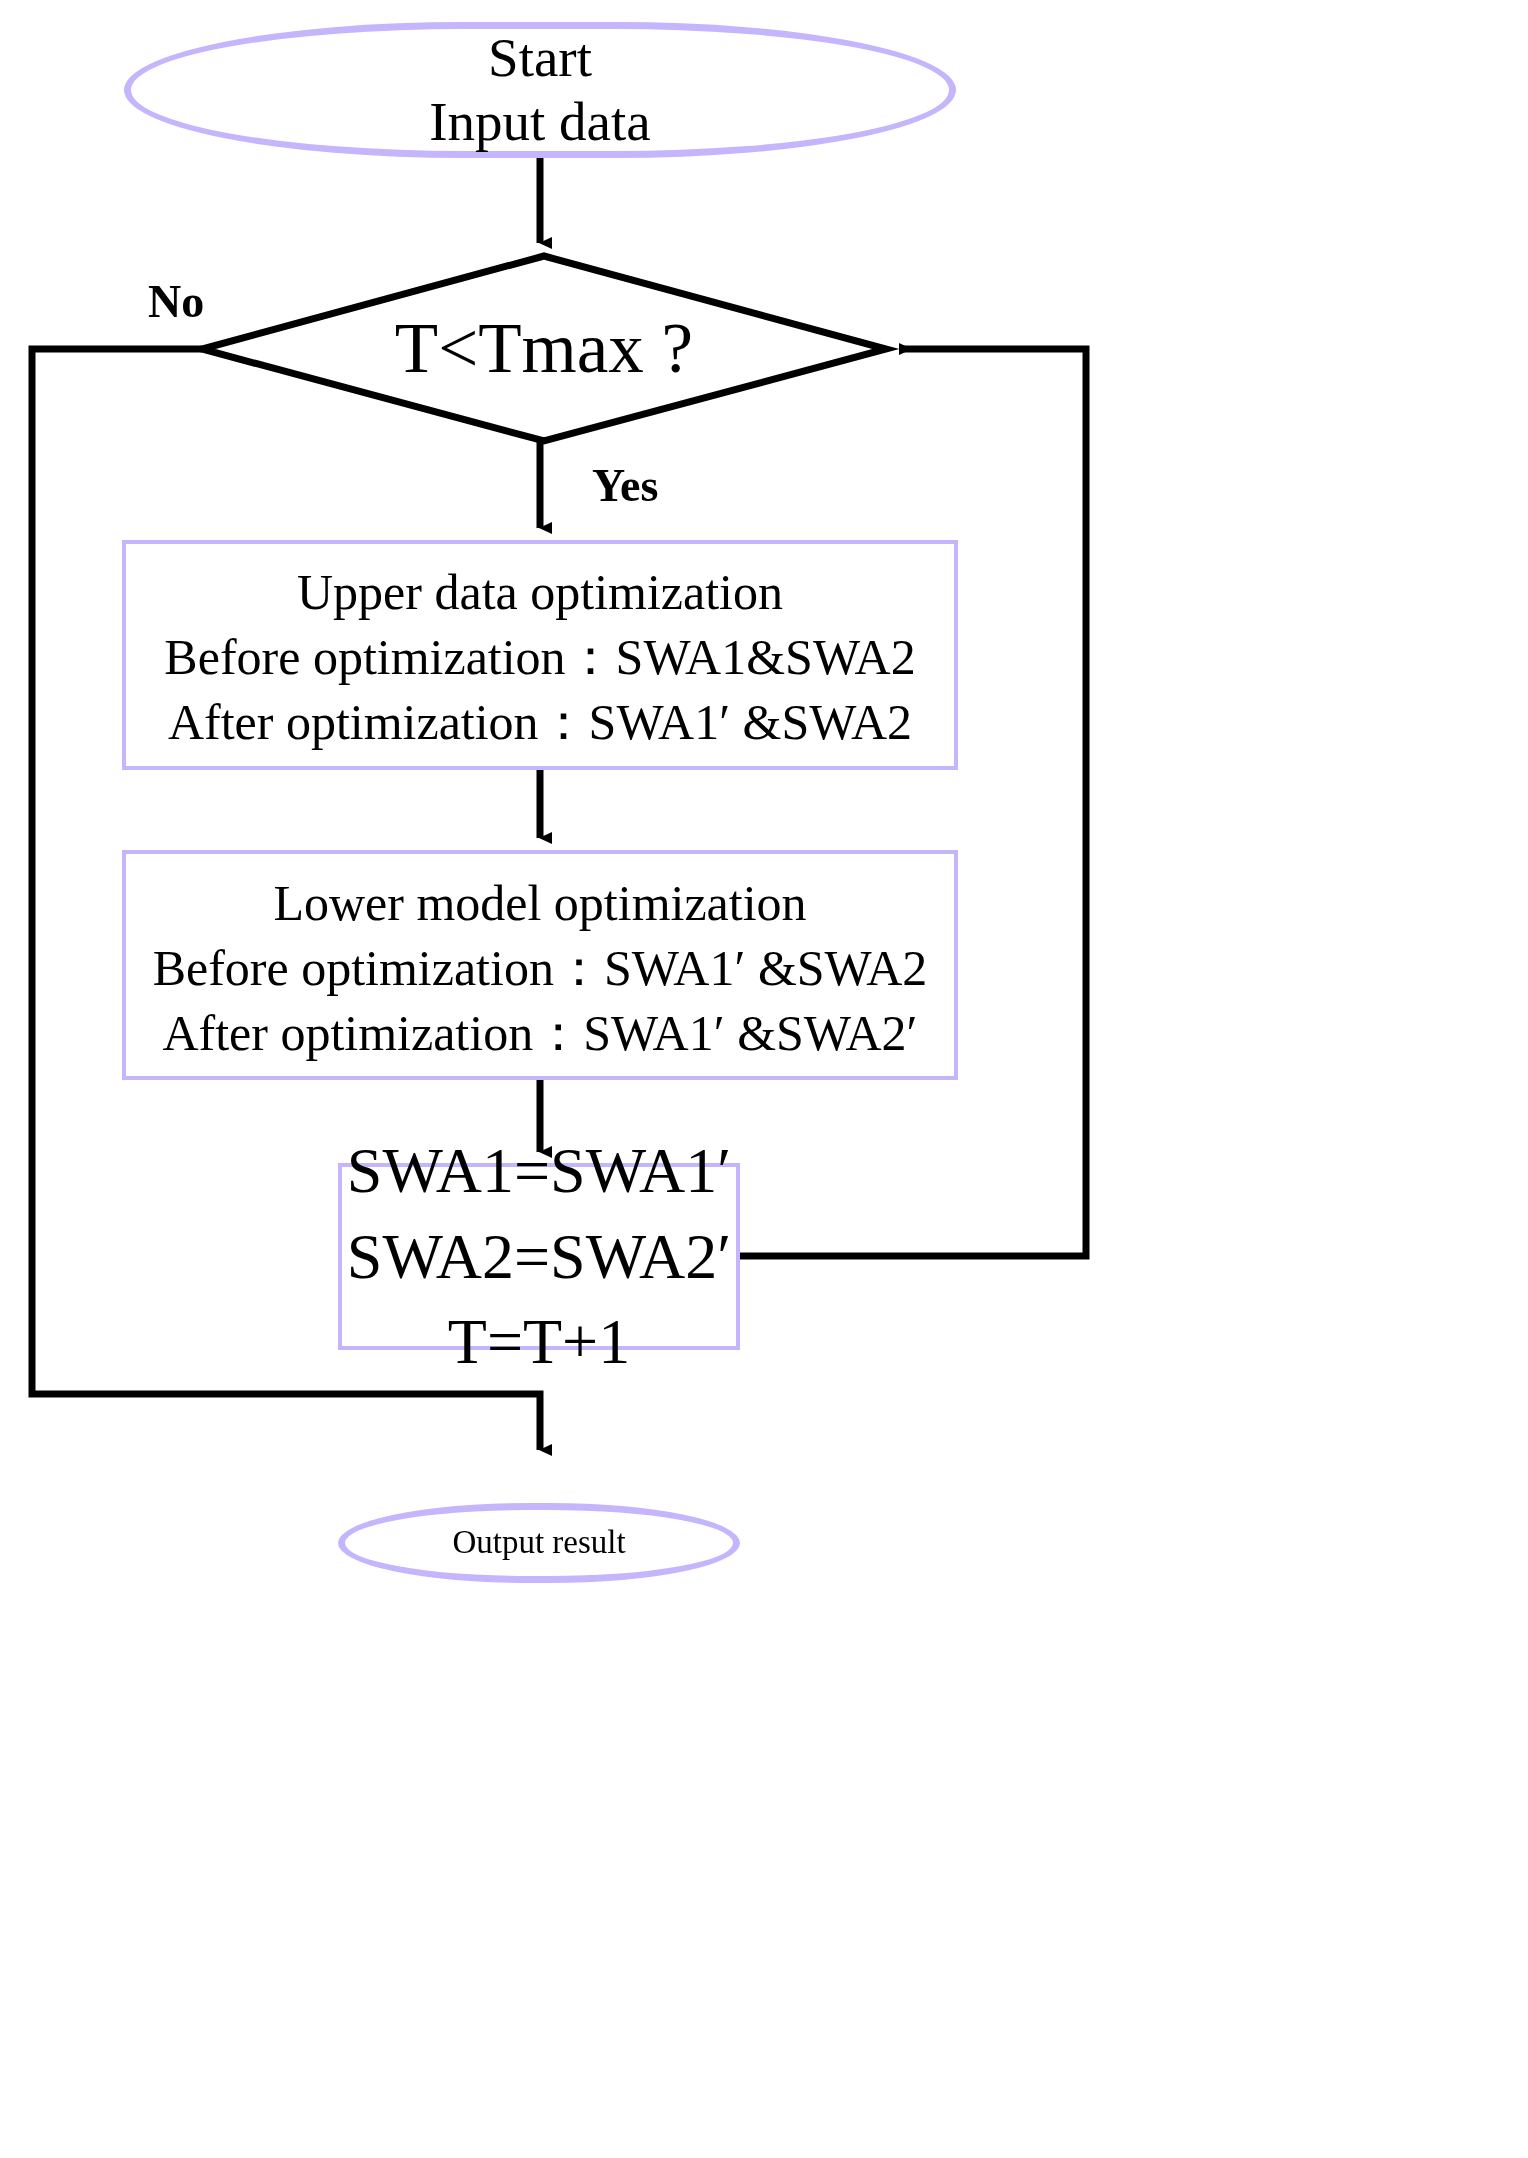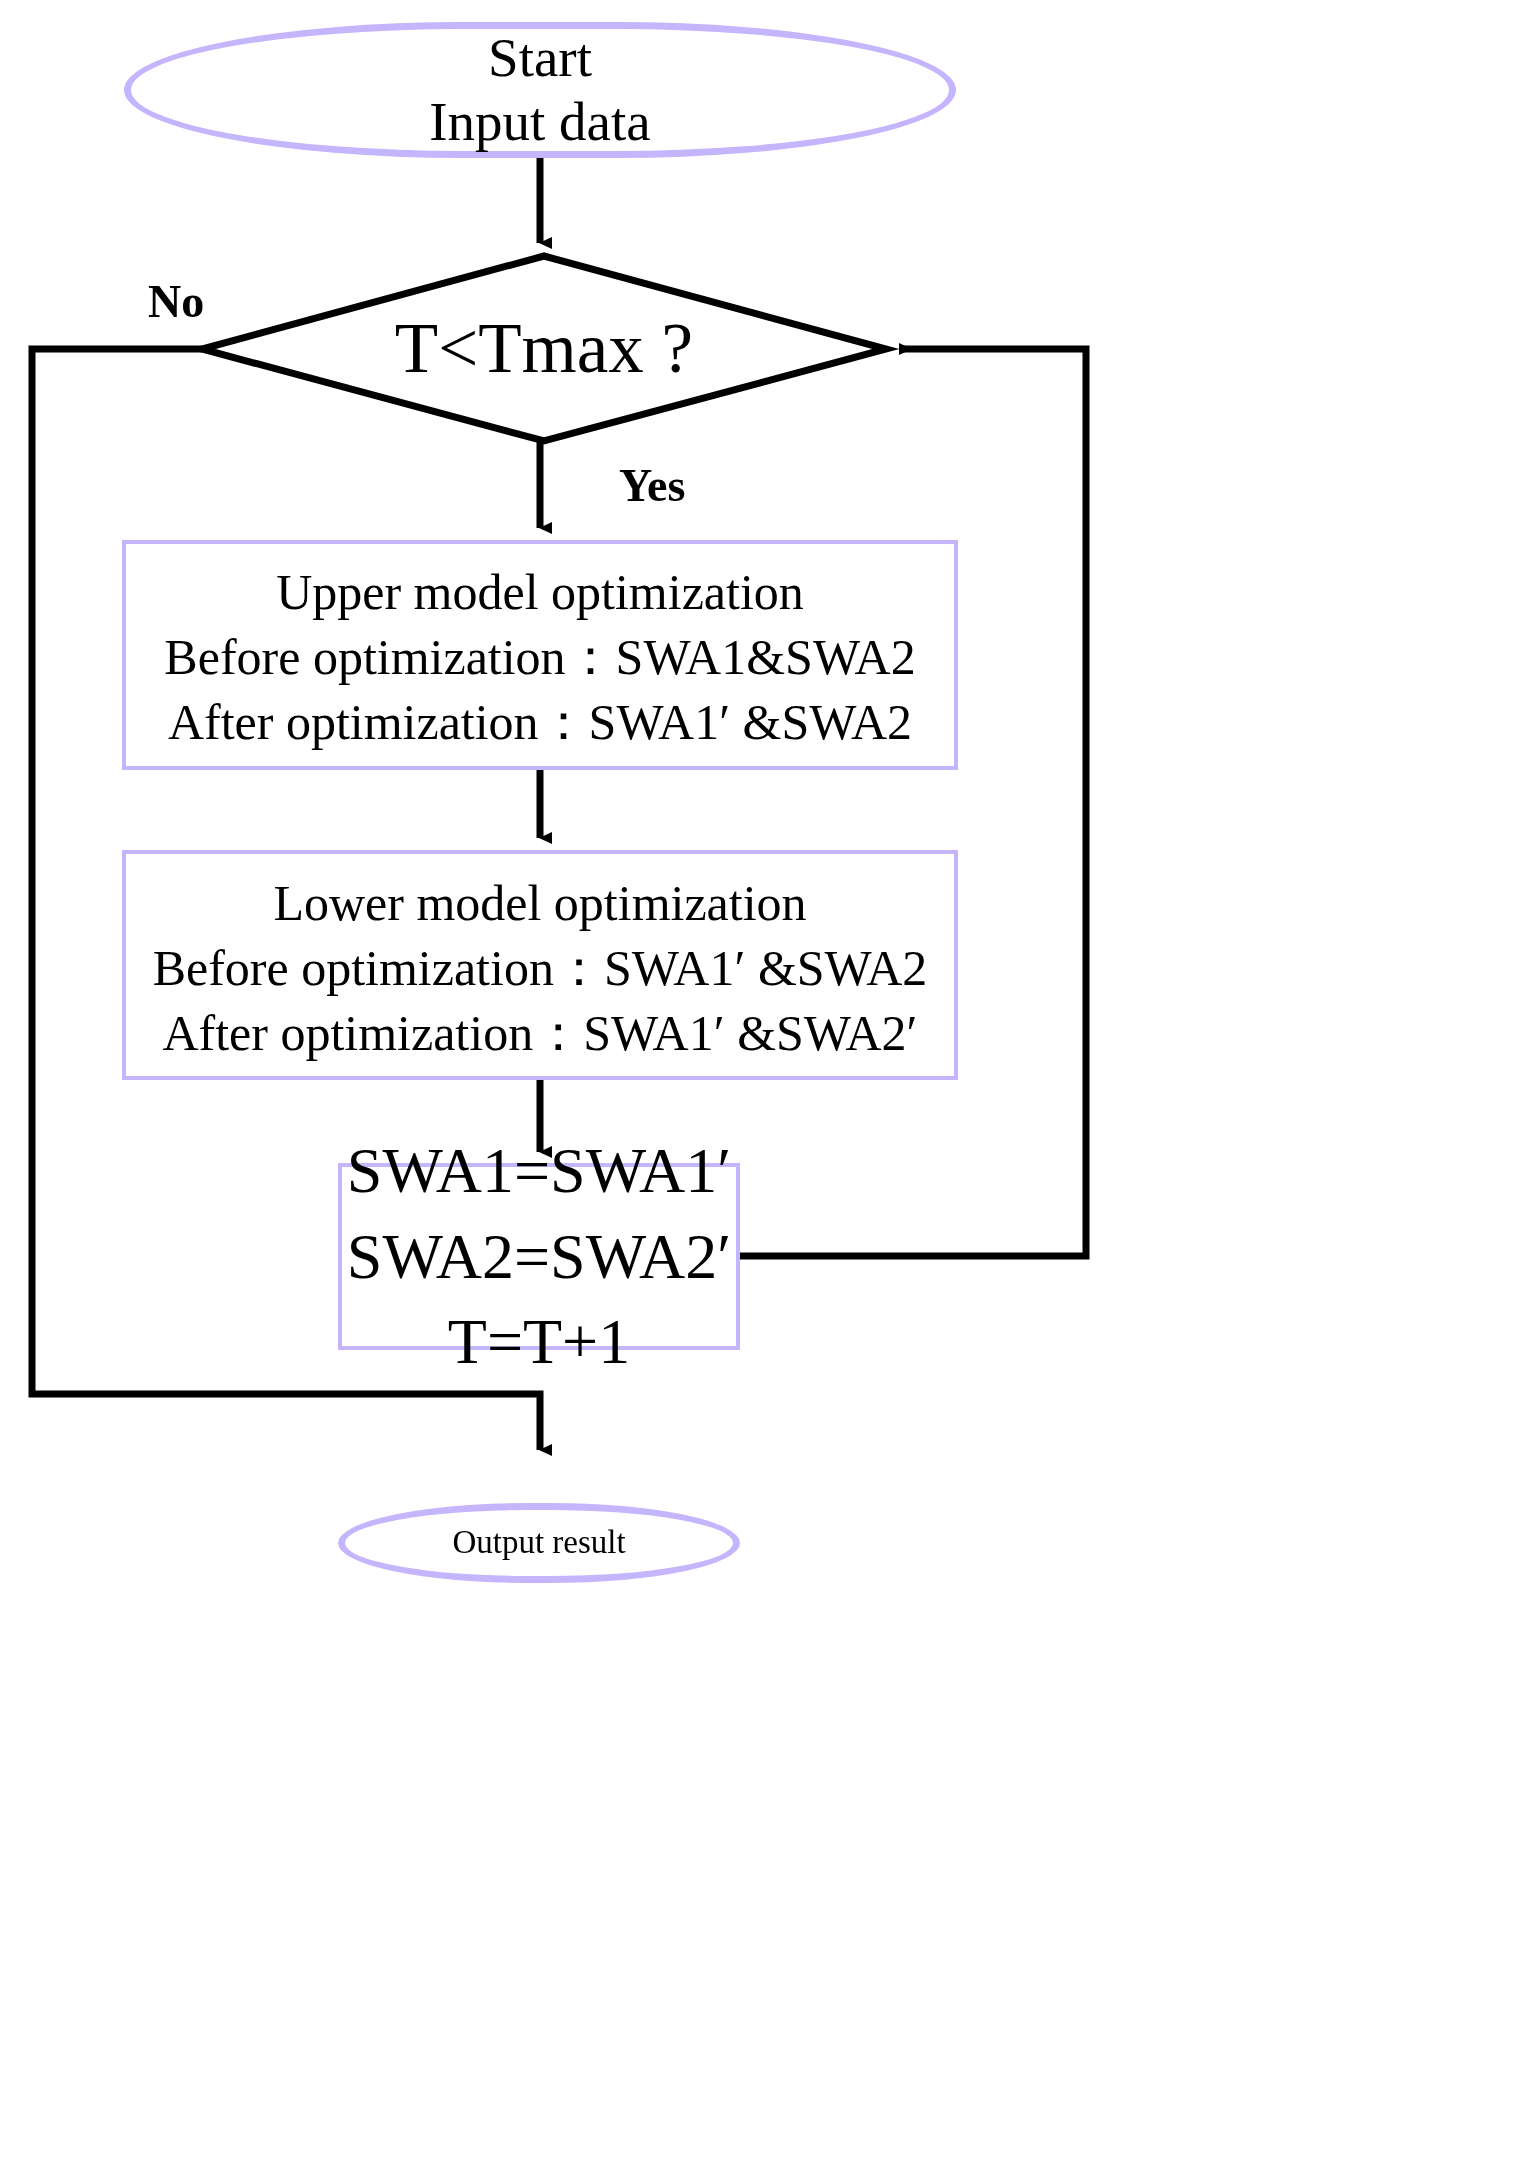--- a/index.html
+++ b/index.html
@@ -100,21 +100,21 @@
   }
 
   .edge-label {
     position: absolute;
     font-size: 46px;
     line-height: 1;
     white-space: nowrap;
     font-weight: bold;
   }
   #label-no  { left: 148px; top: 279px; }
-  #label-yes { left: 592px; top: 463px; margin-left: 27px; }
+  #label-yes { left: 592px; top: 463px; }
 </style>
 </head>
 <body>
 
 <div id="flowchart-root">
 
   <svg id="edge-layer" viewBox="0 0 1528 2158">
     <defs>
       <marker id="arrowhead-down" markerWidth="14" markerHeight="14" refX="6.5" refY="12" orient="auto" markerUnits="userSpaceOnUse">
         <path d="M0.5,0 L12.5,0 L6.5,13 Z" fill="#000000"></path>
@@ -146,21 +146,21 @@
 
   <div id="node-decision-label">
     <span class="node-line">T&lt;Tmax ?</span>
   </div>
 
   <span class="edge-label" id="label-no">No</span>
 
   <span class="edge-label" id="label-yes">Yes</span>
 
   <div class="node process" id="node-upper">
-    <span class="node-line">Upper model optimization</span>
+    <span class="node-line">Upper data optimization</span>
     <span class="node-line">Before optimization：SWA1&amp;SWA2</span>
     <span class="node-line">After optimization：SWA1′ &amp;SWA2</span>
   </div>
 
   <div class="node process" id="node-lower">
     <span class="node-line">Lower model optimization</span>
     <span class="node-line">Before optimization：SWA1′ &amp;SWA2</span>
     <span class="node-line">After optimization：SWA1′ &amp;SWA2′</span>
   </div>
 

